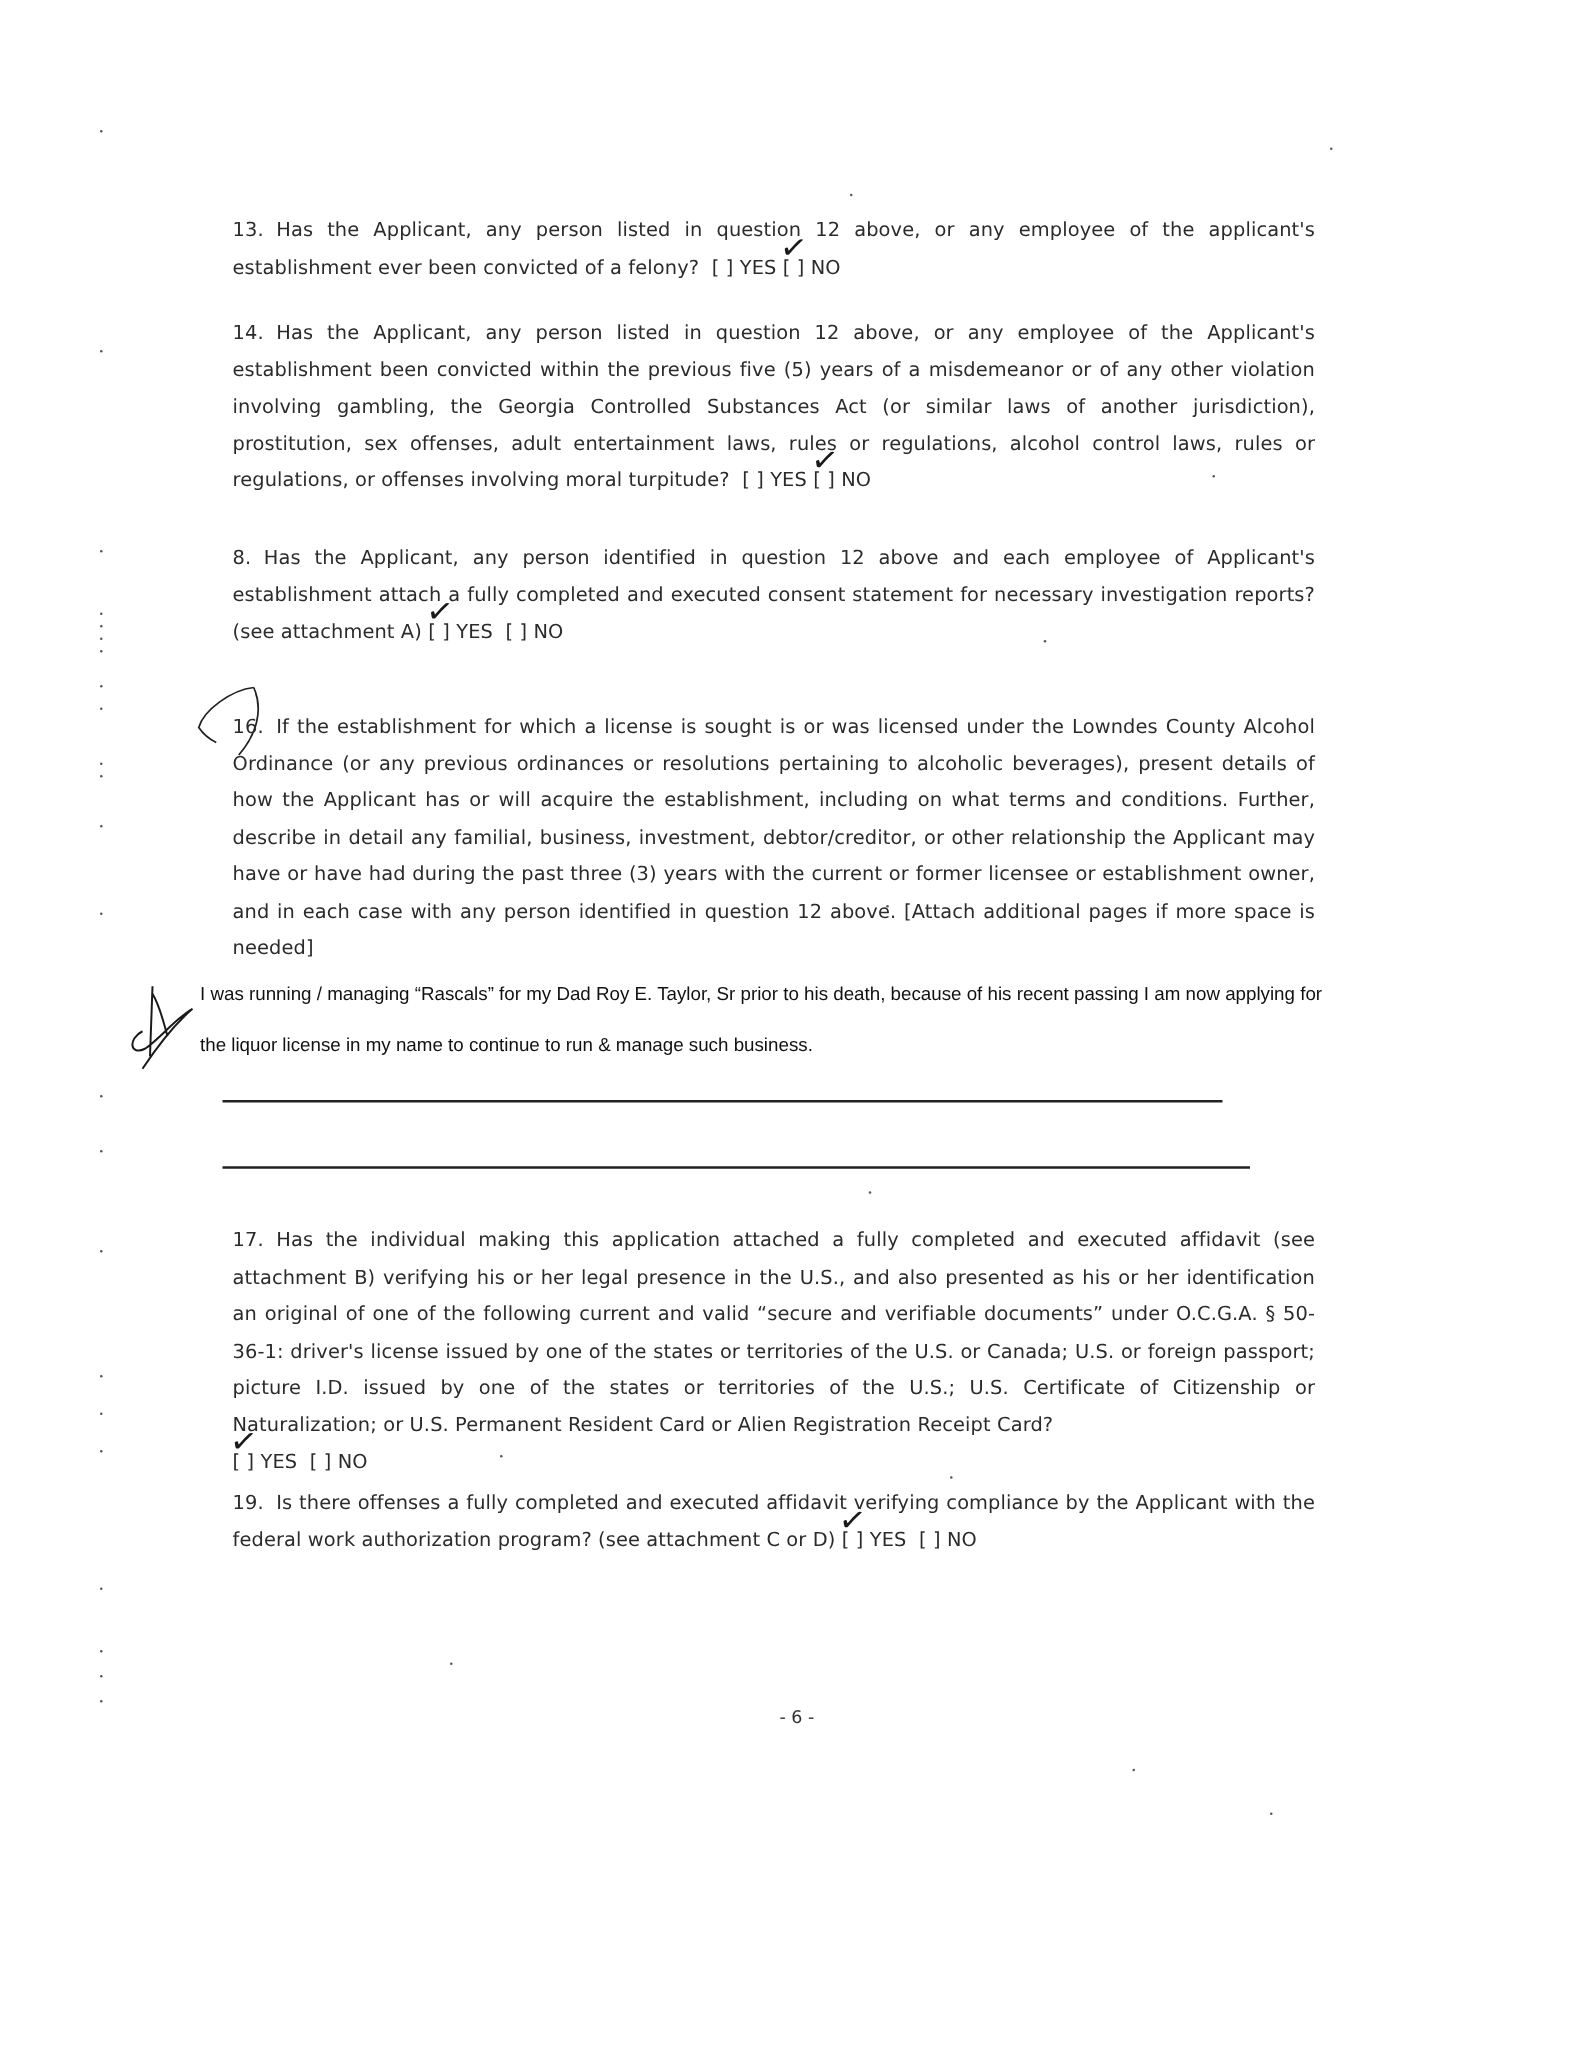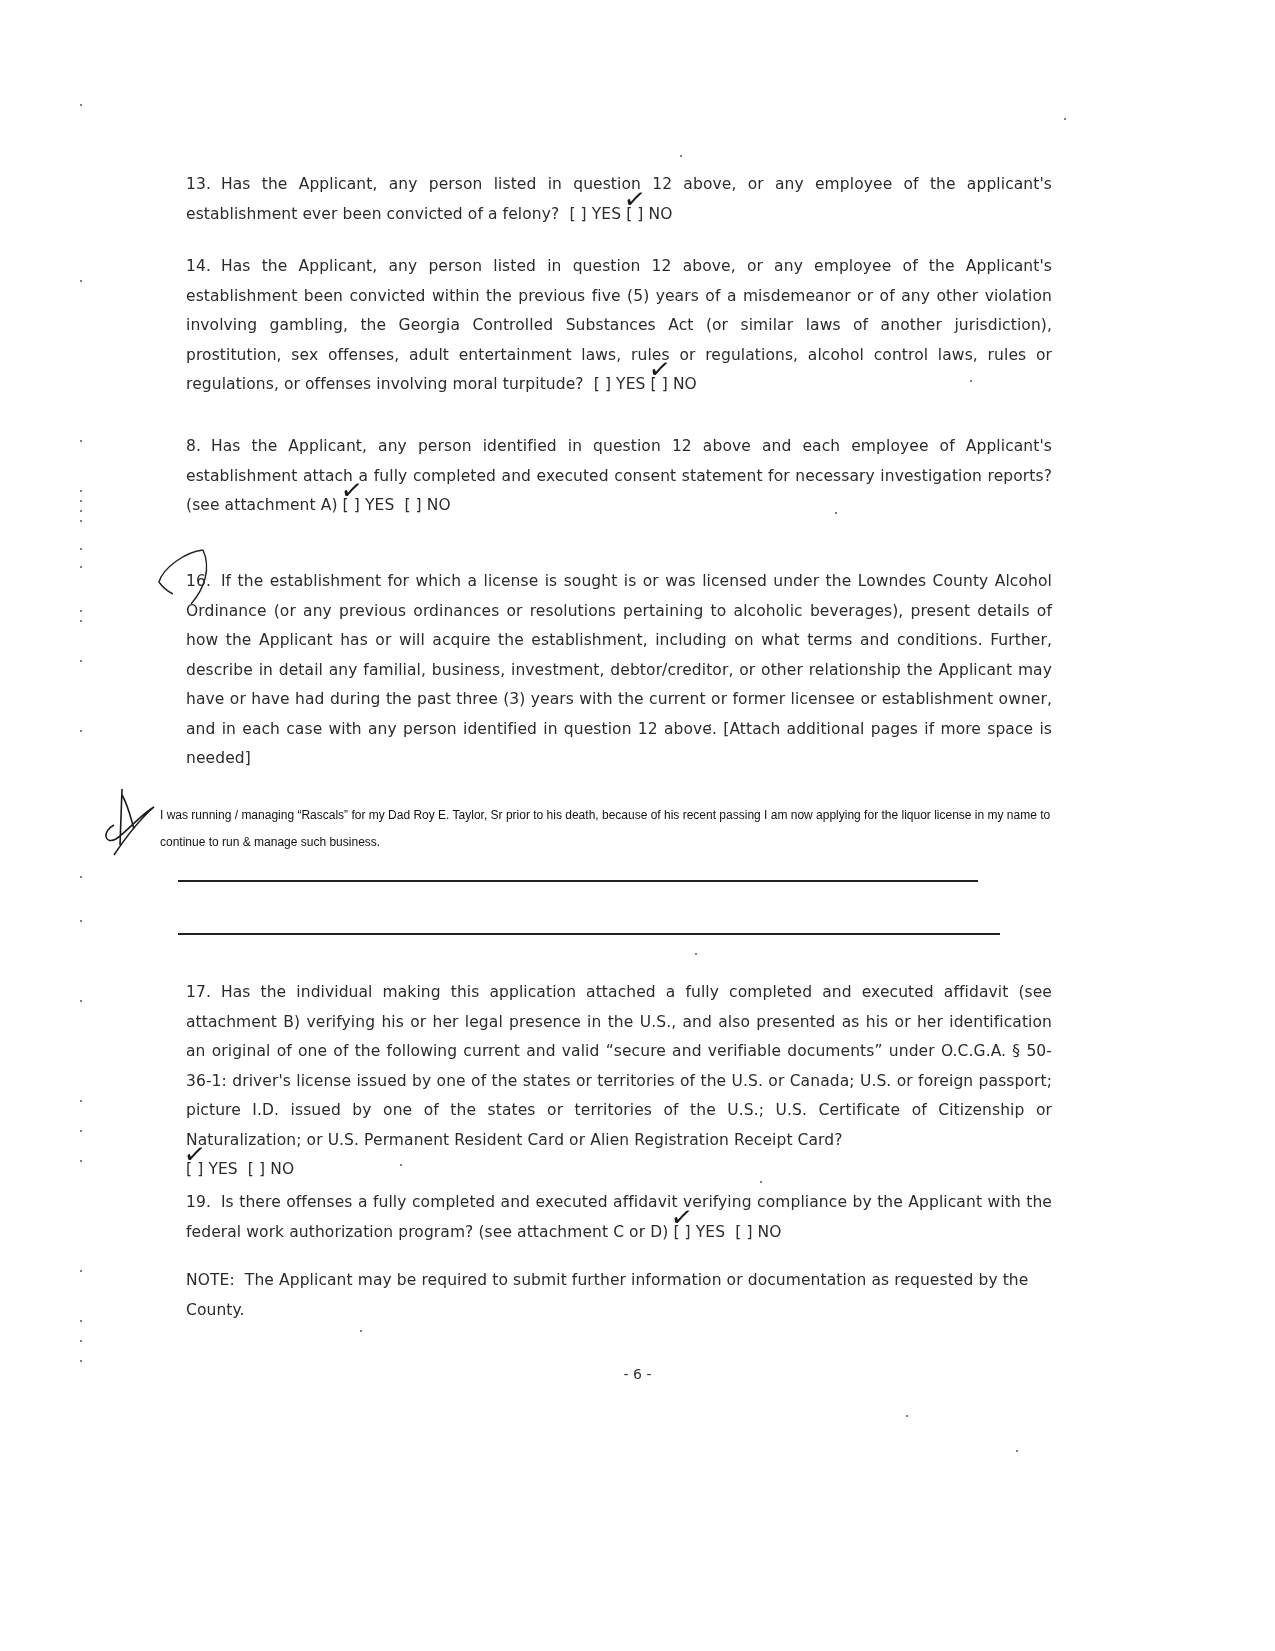--- a/index.html
+++ b/index.html
@@ -3,21 +3,21 @@
 <meta charset="utf-8">
 <style>
   html, body { margin: 0; padding: 0; background: #ffffff; }
   body { width: 1275px; height: 1651px; position: relative; overflow: hidden; }
   .page { position: absolute; left: 0; top: 0; width: 1275px; height: 1651px; background: #fff; color: #2a2a2a; font-family: "DejaVu Sans", sans-serif; text-decoration: underline; }
   .q { position: absolute; left: 186px; width: 866px; font-size: 15.5px; line-height: 29.5px; letter-spacing: 0.1px; color: #2b2b2b; text-align: justify; }
   .q .num { margin-right: 10px; }
   .box { white-space: pre; }
   .checked { position: relative; display: inline-block; }
   .check-mark { position: absolute; left: -2px; top: -14px; font-size: 26px; line-height: 26px; color: #1a1a1a; font-family: "DejaVu Sans", sans-serif; transform: rotate(8deg); }
-  .answer { position: absolute; left: 160px; width: 900px; font-family: "Liberation Sans", sans-serif; font-size: 12px; line-height: 27px; color: #111; margin-top: 27px; }
+  .answer { position: absolute; left: 160px; width: 900px; font-family: "Liberation Sans", sans-serif; font-size: 15px; line-height: 41px; color: #111; }
   .rule { position: absolute; height: 2px; background: #222; }
   .page-number { position: absolute; left: 0; width: 1275px; top: 1366px; text-align: center; font-size: 14px; color: #333; }
   .signature { position: absolute; left: 100px; top: 785px; width: 60px; height: 80px; }
   .circle-mark { position: absolute; left: 155px; top: 548px; width: 70px; height: 60px; }
   .speck { position: absolute; width: 2px; height: 2px; background: #555; border-radius: 1px; }
 </style>
 </head>
 <body>
 
 <div class="page">
@@ -67,23 +67,20 @@
     <span class="box"> [ ] </span><span>NO</span>
   </div>
 
   <div class="q" style="top:1188px;">
     <span class="num">19.</span><span>Is there offenses a fully completed and executed affidavit verifying compliance by the Applicant with the federal work authorization program? (see attachment C or D)</span>
     <span class="checked">[<span class="check-mark">✓</span>&nbsp;]</span>
     <span>YES</span>
     <span class="box"> [ ] </span><span>NO</span>
   </div>
 
-  <div class="q" style="top:1266px; text-align:left;">
-    <span>NOTE:</span>&nbsp;&nbsp;<span>The Applicant may be required to submit further information or documentation as requested by the County.</span>
-  </div>
 
   <div class="page-number">- 6 -</div>
 
   <div class="speck" style="left:80px; top:104px;"></div>
   <div class="speck" style="left:1064px; top:118px;"></div>
   <div class="speck" style="left:680px; top:155px;"></div>
   <div class="speck" style="left:80px; top:280px;"></div>
   <div class="speck" style="left:80px; top:440px;"></div>
   <div class="speck" style="left:80px; top:490px;"></div>
   <div class="speck" style="left:80px; top:500px;"></div>

